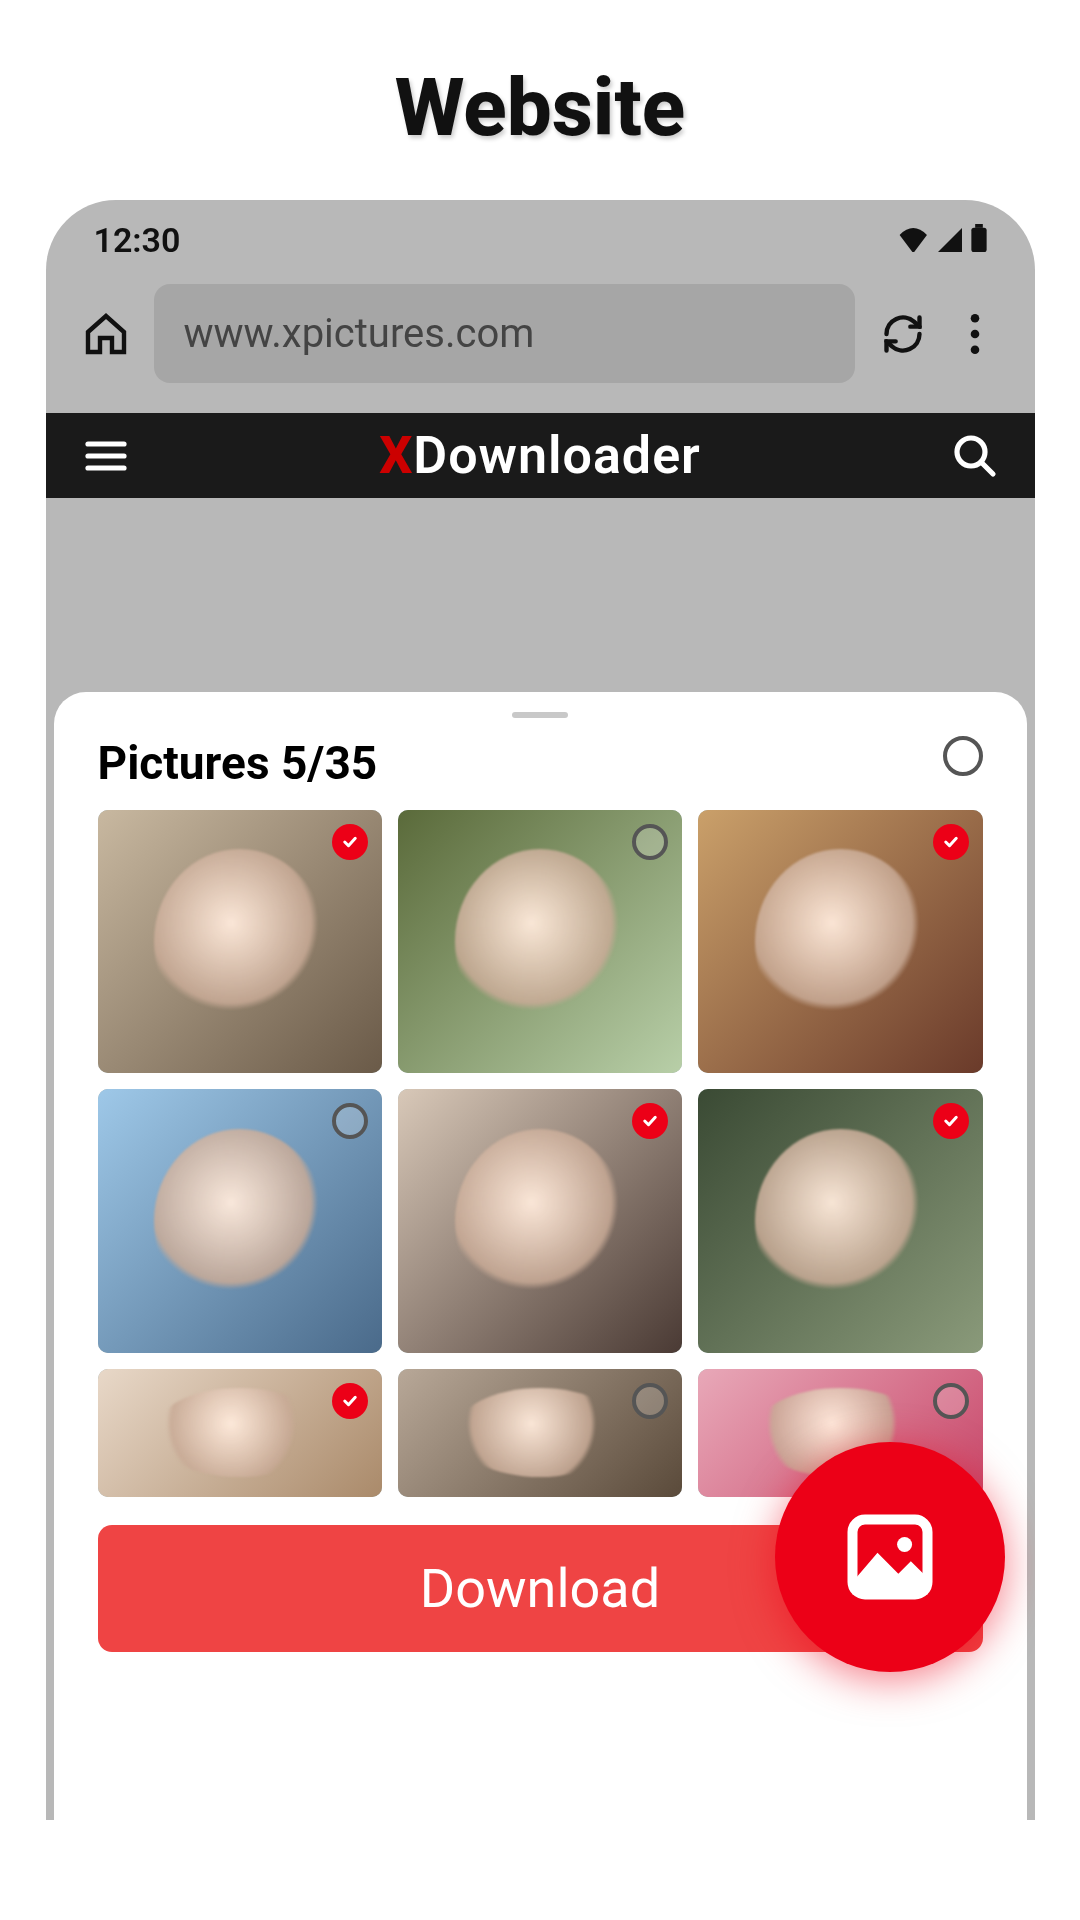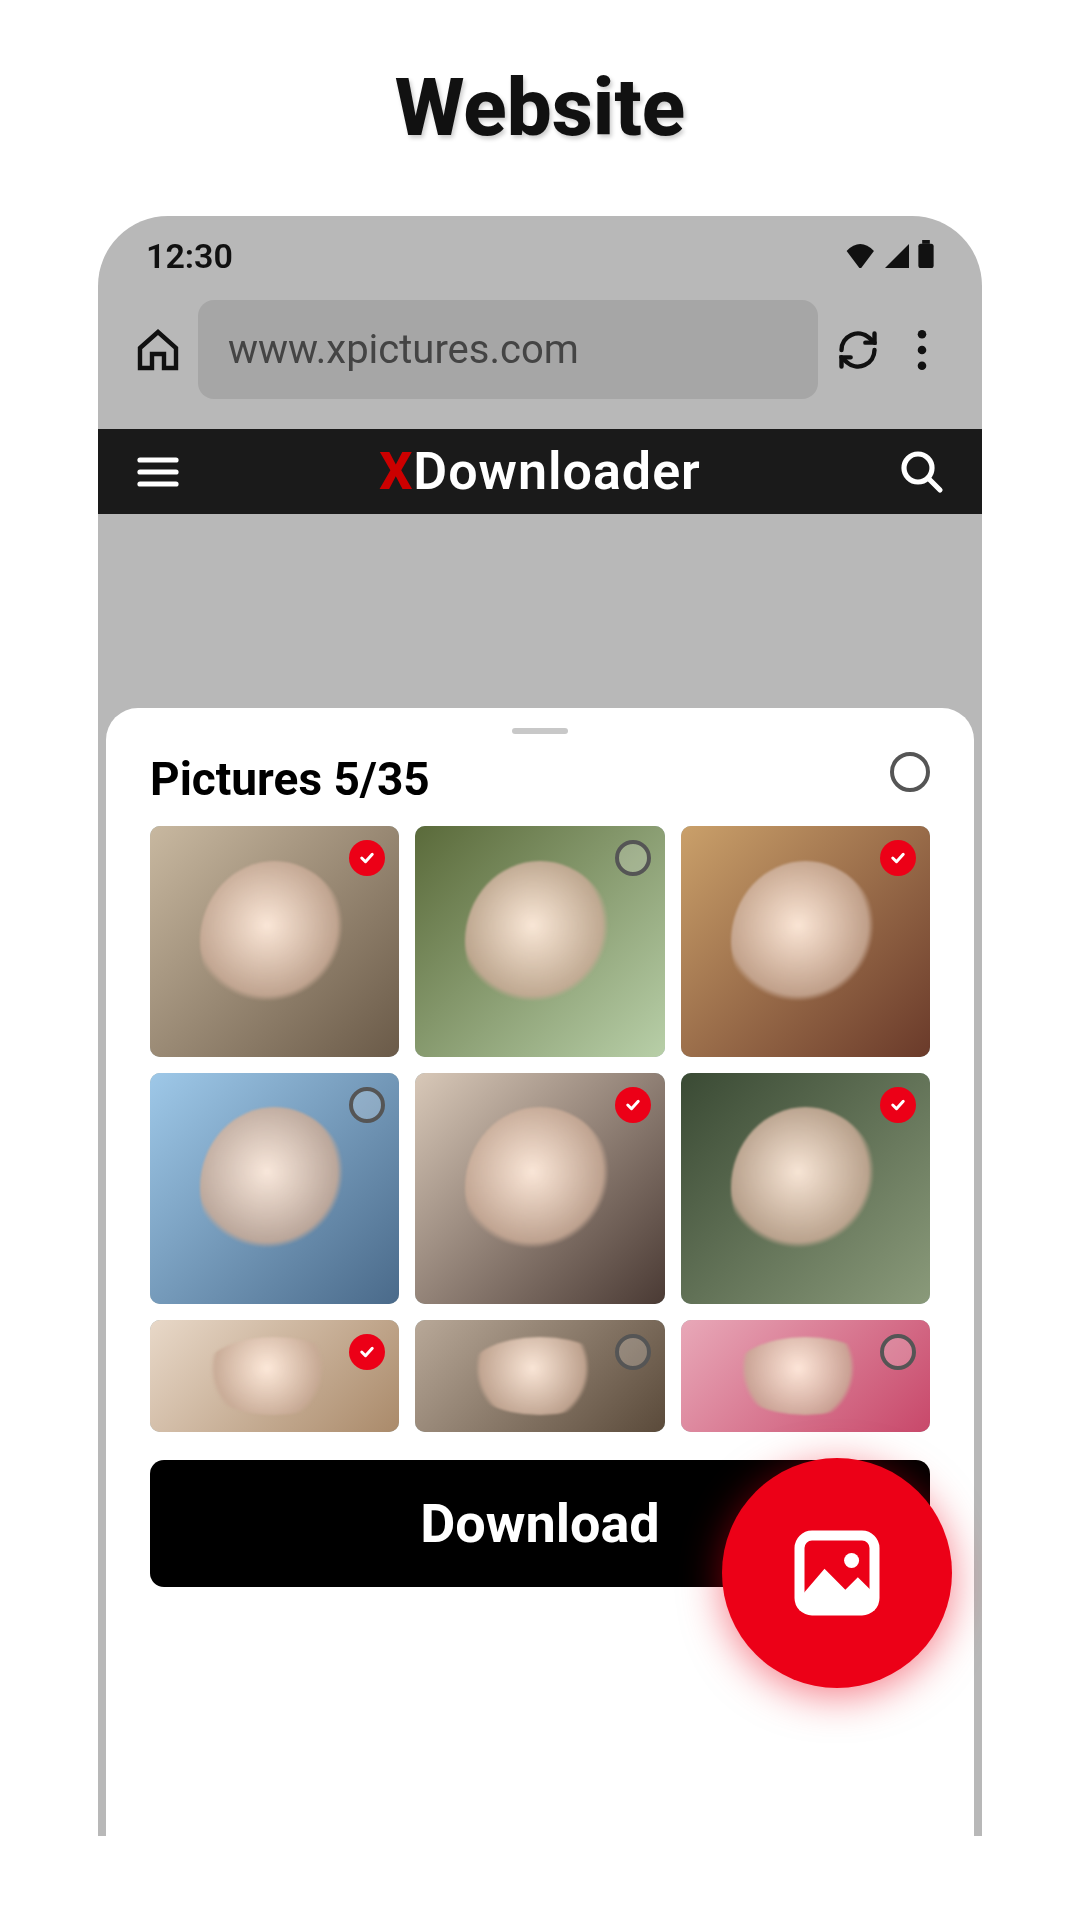--- a/index.html
+++ b/index.html
@@ -4,27 +4,27 @@
 <style>
 * { margin: 0; padding: 0; box-sizing: border-box; font-family: -apple-system, BlinkMacSystemFont, "Segoe UI", Roboto, sans-serif; }
 body { width: 1080px; height: 1920px; background: #fff; overflow: hidden; position: relative; }
 
 .promo-title {
   text-align: center;
   font-size: 80px;
   font-weight: 800;
   line-height: 1.2;
   margin-top: 60px;
-  margin-bottom: 60px;
+  margin-bottom: 44px;
   text-shadow: 2px 3px 4px rgba(0,0,0,0.2);
   color: #111;
 }
 
 .phone-frame {
-  width: 884px;
+  width: 989px;
   margin: 8px auto;
   background: #b8b8b8;
   border-radius: 70px 70px 0 0;
   overflow: hidden;
   position: relative;
   height: 1620px;
 }
 
 .statusbar {
   display: flex;
@@ -33,21 +33,21 @@
   padding: 20px 48px 10px 48px;
   font-size: 34px;
   font-weight: 600;
   color: #111;
 }
 .statusbar .icons { display: flex; gap: 8px; align-items: center; }
 
 .browserbar {
   display: flex;
   align-items: center;
-  gap: 16px;
+  gap: 24px;
   padding: 14px 36px 30px 36px;
 }
 .urlbox {
   flex: 1;
   background: #a6a6a6;
   border-radius: 16px;
   padding: 26px 30px;
   font-size: 40px;
   color: #444;
 }
@@ -127,27 +127,27 @@
   width: 230px; height: 230px;
   background: #ec0017;
   border-radius: 50%;
   display: flex; align-items: center; justify-content: center;
   box-shadow: 0 8px 40px rgba(236,0,23,0.5);
 }
 .fab svg { width: 100px; height: 100px; }
 
 .download-btn {
   margin: 28px 20px 0 20px;
-  background: #000000;
+  background: #ef4444;
   color: #fff;
   text-align: center;
   border-radius: 14px;
   padding: 32px;
   font-size: 54px;
-  font-weight: 700;
+  font-weight: 400;
 }
 
 .icon-btn { width: 48px; height: 48px; display:flex; align-items:center; justify-content:center; }
 </style>
 </head>
 <body>
 
 <div class="promo-title">
   <div>Website</div>
 </div>

